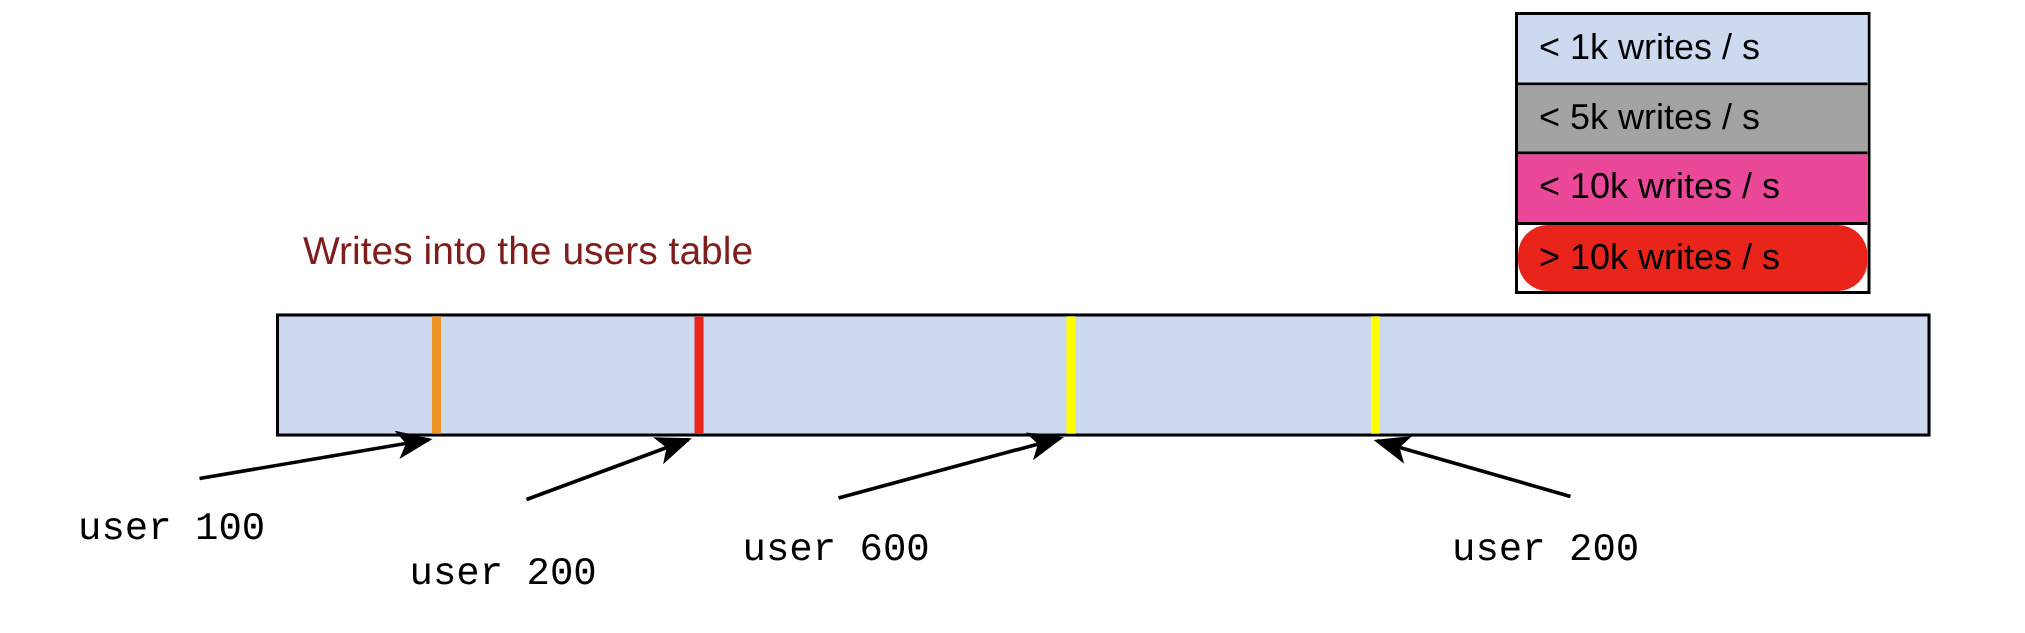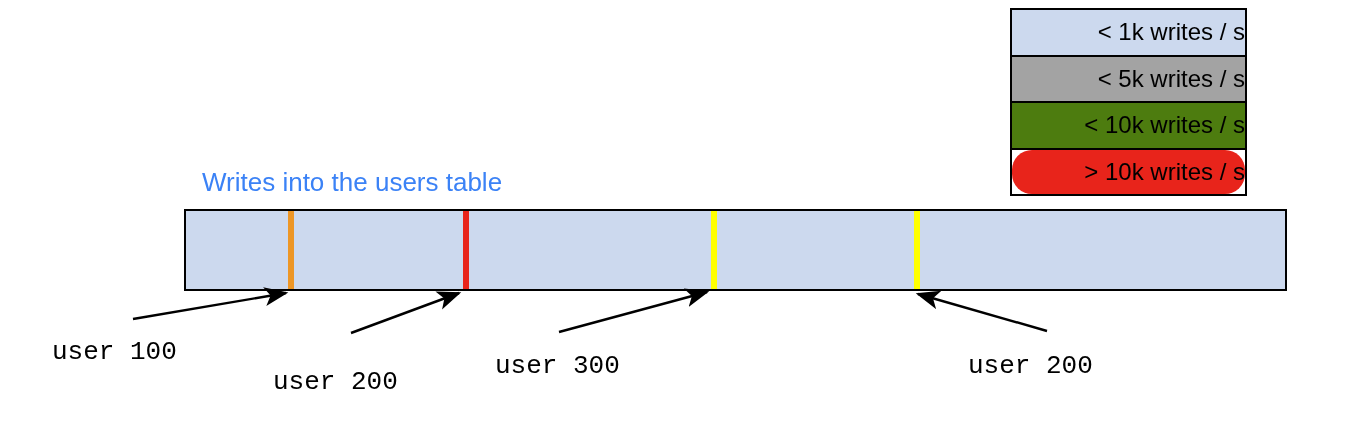--- a/index.html
+++ b/index.html
@@ -27,39 +27,37 @@
     border: 2px solid #000000;
     display: flex;
     flex-direction: column;
   }
   .legend-row {
     flex: 1 1 0;
     display: flex;
     align-items: center;
     border-bottom: 2px solid #000000;
     padding-left: 14px;
-    justify-content: flex-end;
   }
   .legend-row:last-child { border-bottom: none; }
   .legend-label {
     font-size: 24px;
     color: #000000;
     line-height: 1;
     white-space: nowrap;
   }
 
   
   #chart-title {
     position: absolute;
     left: 202px;
     top: 152px;
     font-size: 26px;
-    color: #3b82f6;
+    color: #7f1d1d;
     white-space: nowrap;
-    margin-top: 15px;
   }
 
   
   #bar {
     position: absolute;
     left: 184px;
     top: 209px;
     width: 1103px;
     height: 82px;
     border: 2px solid #000000;
@@ -93,21 +91,21 @@
 
 <div id="stage">
 
   <div id="legend">
     <div class="legend-row" style="background:#ccd9ee;">
       <span class="legend-label">&lt; 1k writes / s</span>
     </div>
     <div class="legend-row" style="background:#a3a3a3;">
       <span class="legend-label">&lt; 5k writes / s</span>
     </div>
-    <div class="legend-row" style="background:#4d7c0f;">
+    <div class="legend-row" style="background:#ec4899;">
       <span class="legend-label">&lt; 10k writes / s</span>
     </div>
     <div class="legend-row" style="background:#e8241b;border-radius:20px;">
       <span class="legend-label">&gt; 10k writes / s</span>
     </div>
   </div>
 
   <div id="chart-title">Writes into the users table</div>
 
   <div id="bar">
@@ -124,16 +122,16 @@
       </marker>
     </defs>
     <line x1="133" y1="319" x2="286" y2="293" stroke="#000000" stroke-width="2.4" marker-end="url(#ah)"></line>
     <line x1="351" y1="333" x2="459" y2="293" stroke="#000000" stroke-width="2.4" marker-end="url(#ah)"></line>
     <line x1="559" y1="332" x2="707" y2="292" stroke="#000000" stroke-width="2.4" marker-end="url(#ah)"></line>
     <line x1="1047" y1="331" x2="918" y2="294" stroke="#000000" stroke-width="2.4" marker-end="url(#ah)"></line>
   </svg>
 
   <div class="user-label" style="left:52px;  top:337px;">user 100</div>
   <div class="user-label" style="left:273px; top:333px;margin-top:34px;">user 200</div>
-  <div class="user-label" style="left:495px; top:351px;">user 300</div>
+  <div class="user-label" style="left:495px; top:351px;">user 600</div>
   <div class="user-label" style="left:968px; top:351px;">user 200</div>
 
 </div>
 
 </body></html>

